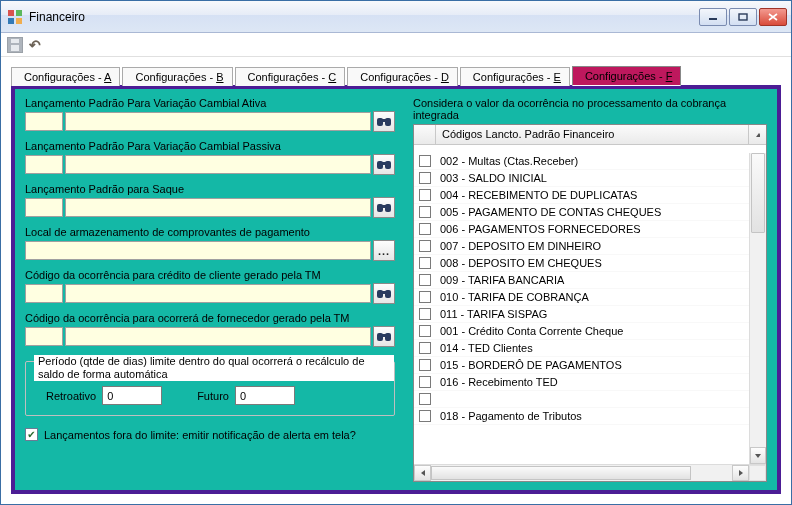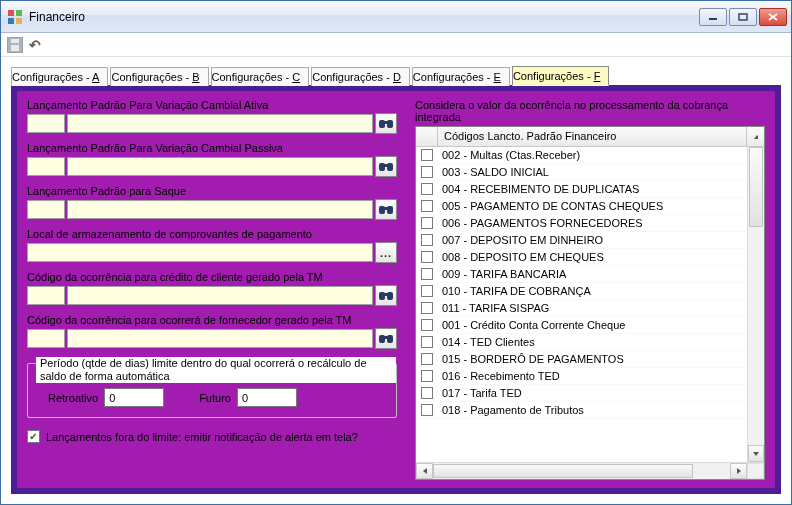--- a/index.html
+++ b/index.html
@@ -85,45 +85,45 @@
     padding: 6px 10px 10px 10px;
     display:flex;
     flex-direction:column;
   }
   .tabs {
     display:flex;
     align-items:flex-end;
     height:22px;
   }
   .tab {
-    padding:3px 8px 3px 0;
+    padding:3px 8px 3px 12px;
     border:1px solid #888;
     border-bottom:none;
     background:#f4f4f4;
     margin-right:2px;
     position:relative;
     top:1px;
     cursor:default;
     color:#000;
   }
   .tab.inactive {
     border-color:#aaa;
     background:#f9f9f9;
     font-size:11px;
   }
   .tab.active {
-    background:#fef9c3;
+    background:#be185d;
     border-bottom:1px solid #fff;
     z-index:2;
   }
   .tab u { text-decoration: underline; }
   .pane {
     flex:1;
-    border:6px solid #4c1d95;
-    background:#a21caf;
+    border:4px solid #4c1d95;
+    background:#14b8a6;
     padding:8px 10px;
     display:flex;
     gap:18px;
   }
   .left-col {
     width: 370px;
     display:flex;
     flex-direction:column;
     gap:2px;
   }
@@ -229,20 +229,21 @@
     font-size:11px;
     color:#000;
   }
   .hcell.chkcol { width:22px; padding:0;}
   .hcell.main { flex:1;}
   .hcell.scrollcol { width:17px; border-right:none; display:flex;align-items:center;justify-content:center;}
   .grid-body {
     flex:1;
     overflow:hidden;
     position:relative;
+    margin-top:8px;
   }
   .grid-rows {
     position:absolute; left:0; top:0; right:17px; bottom:0;
   }
   .grow {
     display:flex;
     height:17px;
     align-items:center;
     border-bottom:1px solid #f8f8f8;
   }
@@ -547,21 +548,20 @@
                 <div class="grow">
                   <div class="gchk">
                     <div class="gchk-box"></div>
                   </div>
                   <div class="gtxt">016 - Recebimento TED</div>
                 </div>
                 <div class="grow">
                   <div class="gchk">
                     <div class="gchk-box"></div>
                   </div>
-                  <div class="gtxt">017 - Tarifa TED</div>
                 </div>
                 <div class="grow">
                   <div class="gchk">
                     <div class="gchk-box"></div>
                   </div>
                   <div class="gtxt">018 - Pagamento de Tributos</div>
                 </div>
               </div>
             <div class="vscroll">
               <div class="vsb-track">

